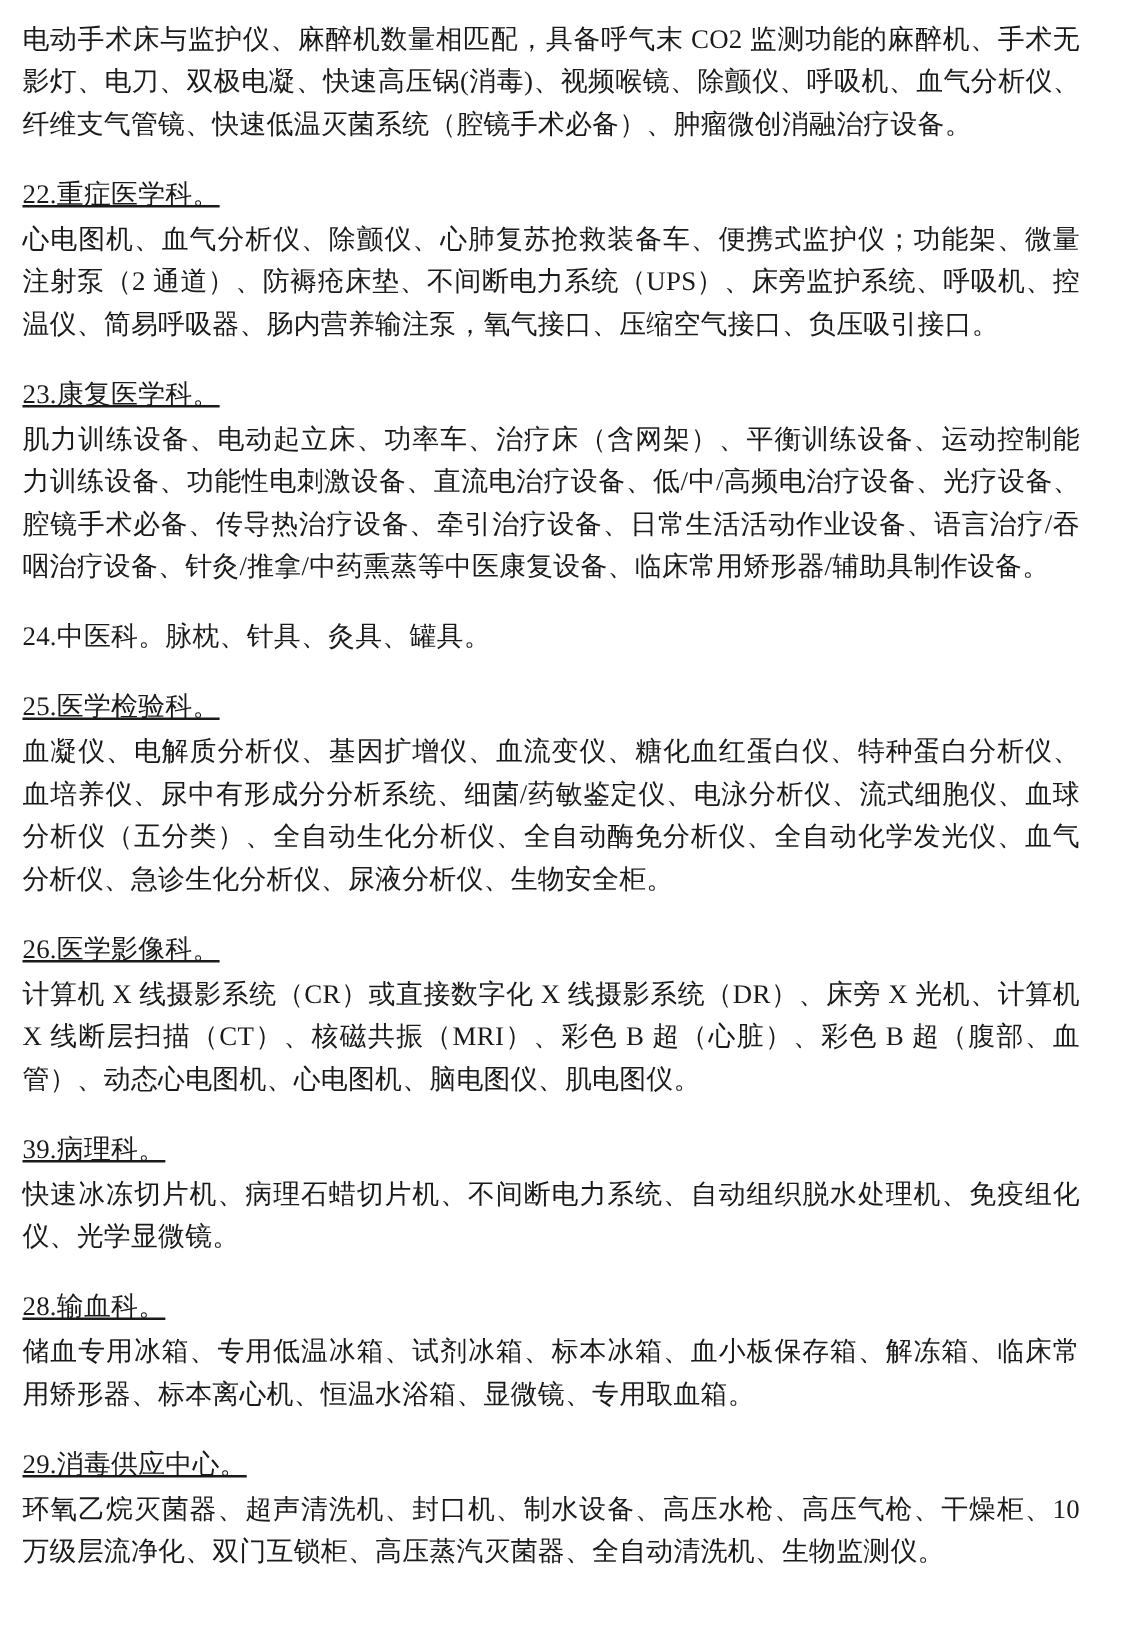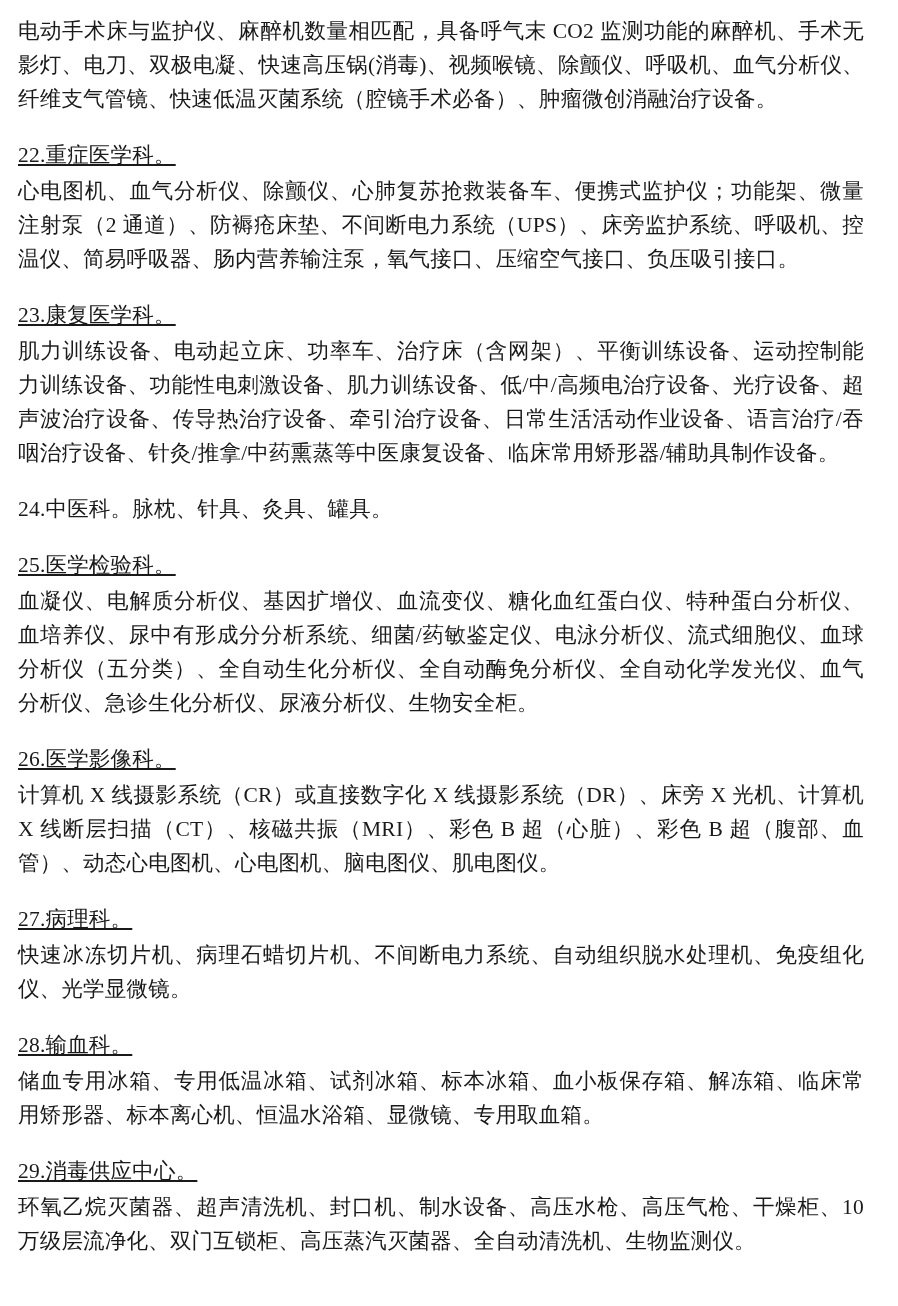--- a/index.html
+++ b/index.html
@@ -41,31 +41,31 @@
 <body>
 
 <div class="page">
 
   <p class="para">电动手术床与监护仪、麻醉机数量相匹配，具备呼气末 CO2 监测功能的麻醉机、手术无影灯、电刀、双极电凝、快速高压锅(消毒)、视频喉镜、除颤仪、呼吸机、血气分析仪、纤维支气管镜、快速低温灭菌系统（腔镜手术必备）、肿瘤微创消融治疗设备。</p>
 
   <p class="para heading">22.重症医学科。</p>
   <p class="para">心电图机、血气分析仪、除颤仪、心肺复苏抢救装备车、便携式监护仪；功能架、微量注射泵（2 通道）、防褥疮床垫、不间断电力系统（UPS）、床旁监护系统、呼吸机、控温仪、简易呼吸器、肠内营养输注泵，氧气接口、压缩空气接口、负压吸引接口。</p>
 
   <p class="para heading">23.康复医学科。</p>
-  <p class="para">肌力训练设备、电动起立床、功率车、治疗床（含网架）、平衡训练设备、运动控制能力训练设备、功能性电刺激设备、肌力训练设备、低/中/高频电治疗设备、光疗设备、超声波治疗设备、传导热治疗设备、牵引治疗设备、日常生活活动作业设备、语言治疗/吞咽治疗设备、针灸/推拿/中药熏蒸等中医康复设备、临床常用矫形器/辅助具制作设备。</p>
+  <p class="para">肌力训练设备、电动起立床、功率车、治疗床（含网架）、平衡训练设备、运动控制能力训练设备、功能性电刺激设备、直流电治疗设备、低/中/高频电治疗设备、光疗设备、腔镜手术必备、传导热治疗设备、牵引治疗设备、日常生活活动作业设备、语言治疗/吞咽治疗设备、针灸/推拿/中药熏蒸等中医康复设备、临床常用矫形器/辅助具制作设备。</p>
 
   <p class="para">24.中医科。脉枕、针具、灸具、罐具。</p>
 
   <p class="para heading">25.医学检验科。</p>
   <p class="para">血凝仪、电解质分析仪、基因扩增仪、血流变仪、糖化血红蛋白仪、特种蛋白分析仪、血培养仪、尿中有形成分分析系统、细菌/药敏鉴定仪、电泳分析仪、流式细胞仪、血球分析仪（五分类）、全自动生化分析仪、全自动酶免分析仪、全自动化学发光仪、血气分析仪、急诊生化分析仪、尿液分析仪、生物安全柜。</p>
 
   <p class="para heading">26.医学影像科。</p>
   <p class="para">计算机 X 线摄影系统（CR）或直接数字化 X 线摄影系统（DR）、床旁 X 光机、计算机 X 线断层扫描（CT）、核磁共振（MRI）、彩色 B 超（心脏）、彩色 B 超（腹部、血管）、动态心电图机、心电图机、脑电图仪、肌电图仪。</p>
 
-  <p class="para heading">27.病理科。</p>
+  <p class="para heading">39.病理科。</p>
   <p class="para">快速冰冻切片机、病理石蜡切片机、不间断电力系统、自动组织脱水处理机、免疫组化仪、光学显微镜。</p>
 
   <p class="para heading">28.输血科。</p>
   <p class="para">储血专用冰箱、专用低温冰箱、试剂冰箱、标本冰箱、血小板保存箱、解冻箱、临床常用矫形器、标本离心机、恒温水浴箱、显微镜、专用取血箱。</p>
 
   <p class="para heading">29.消毒供应中心。</p>
   <p class="para">环氧乙烷灭菌器、超声清洗机、封口机、制水设备、高压水枪、高压气枪、干燥柜、10 万级层流净化、双门互锁柜、高压蒸汽灭菌器、全自动清洗机、生物监测仪。</p>
 
 </div>
 

